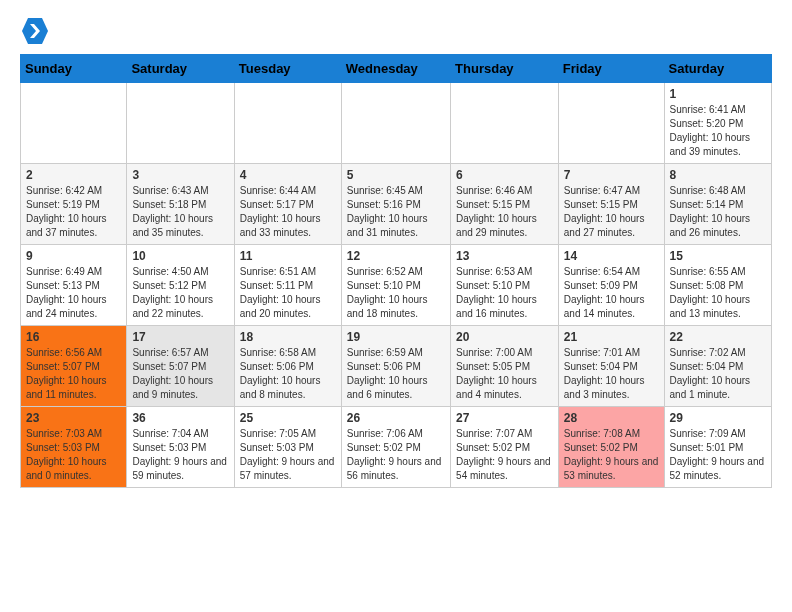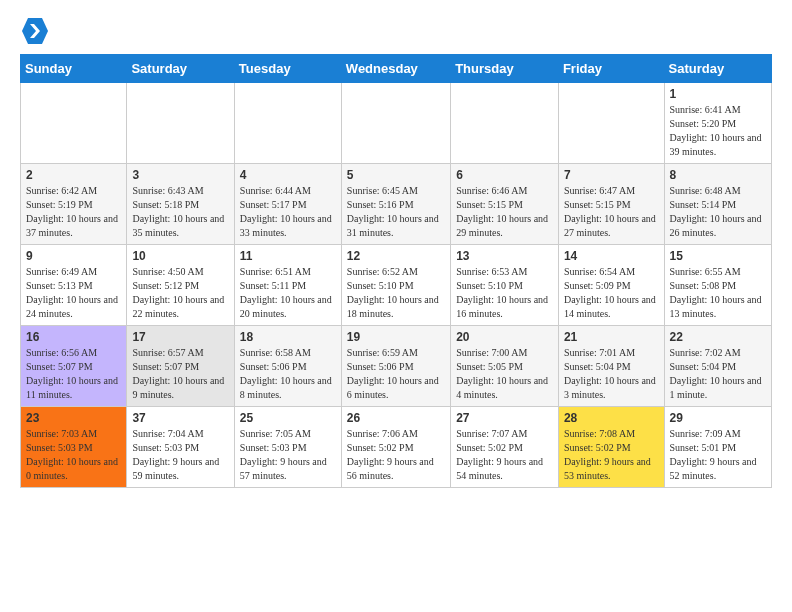--- a/index.html
+++ b/index.html
@@ -35,21 +35,21 @@
       color: #555;
       margin-top: 2px;
     }
     .calendar {
       width: 100%;
       border-collapse: collapse;
       border: 1px solid #ccc;
     }
     .calendar th {
       background-color: #1a7fd4;
-      color: #ffffff;
+      color: #000000;
       font-size: 13px;
       font-weight: bold;
       padding: 6px 4px;
       text-align: left;
       border: 1px solid #1a7fd4;
     }
     .calendar td {
       vertical-align: top;
       border: 1px solid #ccc;
       padding: 4px 5px;
@@ -68,21 +68,20 @@
     .day-number {
       font-size: 12px;
       font-weight: bold;
       display: block;
       margin-bottom: 2px;
     }
     .day-info {
       font-size: 10px;
       line-height: 1.4;
       color: #333;
-      font-family: Liberation Serif, serif;
     }
   </style>
 </head>
 <body>
 
 <div class="header-area">
   <div class="logo">
     <div>
       <div style="display:flex;align-items:center;gap:4px;">
         <svg width="30" height="30" viewBox="0 0 30 30">
@@ -207,21 +206,21 @@
 Daylight: 10 hours and 14 minutes.</div>
         </td>
         <td style="background: rgb(255, 255, 255); margin-top: 8px;">
           <span class="day-number">15</span>
           <div class="day-info">Sunrise: 6:55 AM
 Sunset: 5:08 PM
 Daylight: 10 hours and 13 minutes.</div>
         </td>
       </tr>
       <tr>
-        <td style="background: #c4b5fd;">
+        <td style="background: #f97316;">
           <span class="day-number">16</span>
           <div class="day-info">Sunrise: 6:56 AM
 Sunset: 5:07 PM
 Daylight: 10 hours and 11 minutes.</div>
         </td>
         <td style="background: #e5e5e5;">
           <span class="day-number">17</span>
           <div class="day-info">Sunrise: 6:57 AM
 Sunset: 5:07 PM
 Daylight: 10 hours and 9 minutes.</div>
@@ -258,21 +257,21 @@
         </td>
       </tr>
       <tr>
         <td style="background: #f97316;">
           <span class="day-number">23</span>
           <div class="day-info">Sunrise: 7:03 AM
 Sunset: 5:03 PM
 Daylight: 10 hours and 0 minutes.</div>
         </td>
         <td style="background: rgb(255, 255, 255);">
-          <span class="day-number">37</span>
+          <span class="day-number">36</span>
           <div class="day-info">Sunrise: 7:04 AM
 Sunset: 5:03 PM
 Daylight: 9 hours and 59 minutes.</div>
         </td>
         <td style="background: rgb(255, 255, 255);">
           <span class="day-number">25</span>
           <div class="day-info">Sunrise: 7:05 AM
 Sunset: 5:03 PM
 Daylight: 9 hours and 57 minutes.</div>
         </td>
@@ -281,21 +280,21 @@
           <div class="day-info">Sunrise: 7:06 AM
 Sunset: 5:02 PM
 Daylight: 9 hours and 56 minutes.</div>
         </td>
         <td style="background: rgb(255, 255, 255);">
           <span class="day-number">27</span>
           <div class="day-info">Sunrise: 7:07 AM
 Sunset: 5:02 PM
 Daylight: 9 hours and 54 minutes.</div>
         </td>
-        <td style="background: #fde047;">
+        <td style="background: #fca5a5;">
           <span class="day-number">28</span>
           <div class="day-info">Sunrise: 7:08 AM
 Sunset: 5:02 PM
 Daylight: 9 hours and 53 minutes.</div>
         </td>
         <td style="background: rgb(255, 255, 255);">
           <span class="day-number">29</span>
           <div class="day-info">Sunrise: 7:09 AM
 Sunset: 5:01 PM
 Daylight: 9 hours and 52 minutes.</div>

